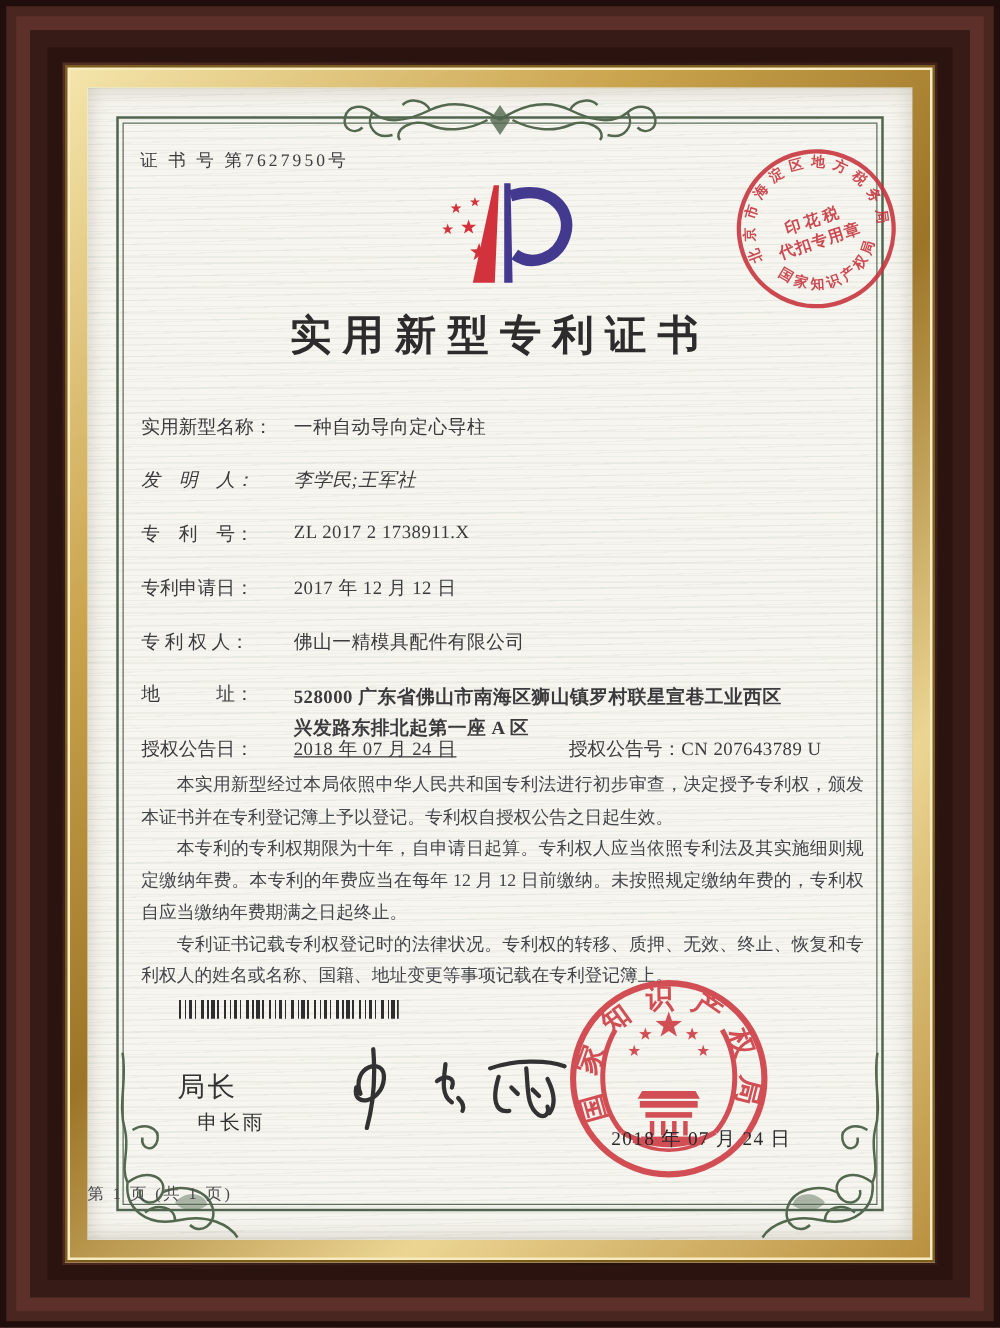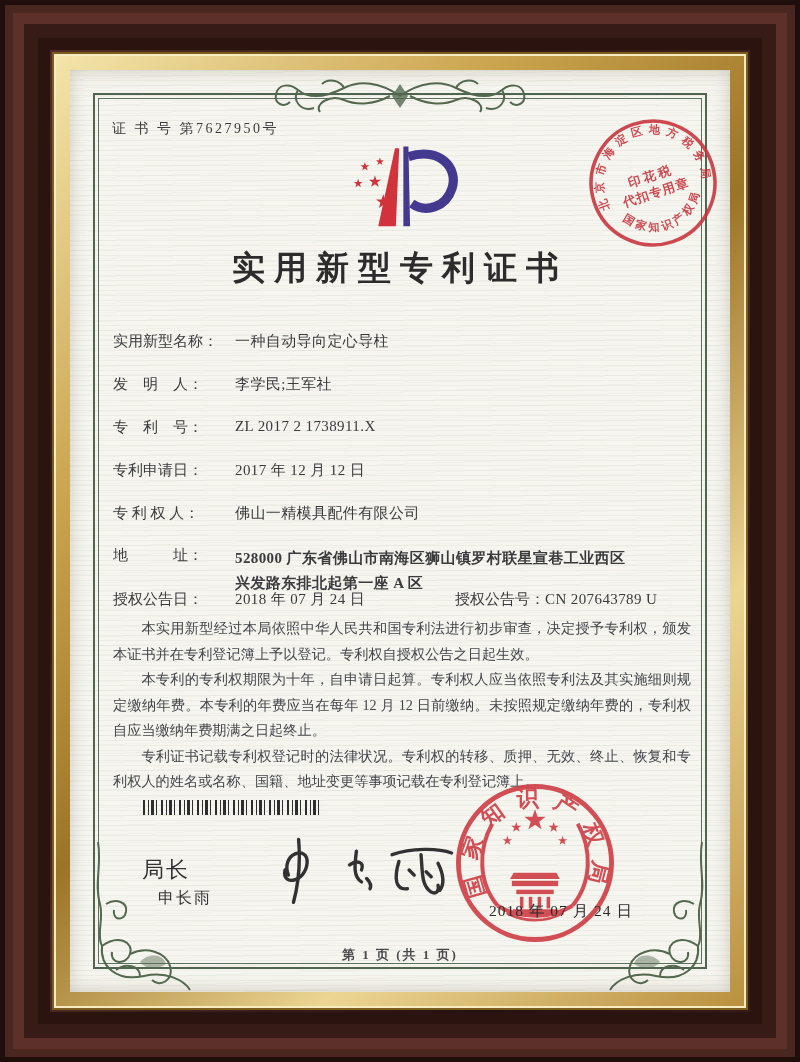--- a/index.html
+++ b/index.html
@@ -42,21 +42,21 @@
     background:repeating-linear-gradient(90deg,#2e2e2e 0 2px,transparent 2px 5px,#2e2e2e 5px 6px,
       transparent 6px 8px,#2e2e2e 8px 11px,transparent 11px 13px,#2e2e2e 13px 14px,transparent 14px 18px);}
   .sig-title{left:72px;top:785px;font-size:22px;letter-spacing:2px;color:#333;
     font-family:Liberation Serif, serif;}
   .sig-name{left:88px;top:818px;font-size:16px;letter-spacing:2px;color:#333;
     font-family:Liberation Mono, monospace;}
   .signature{left:185px;top:766px;}
   .seal{left:376px;top:704px;opacity:.92;}
   .seal-date{left:398px;top:831px;width:186px;text-align:center;font-size:15.5px;
     letter-spacing:1px;color:#2a2a2c;}
-  .footer{left:0;top:876px;width:100%;text-align:center;font-size:13px;letter-spacing:2px;color:#4a4a4c;font-weight:bold;}
+  .footer{left:0;top:876px;width:100%;font-size:13px;letter-spacing:2px;color:#4a4a4c;}
 
   .tax-stamp{left:512px;top:42px;opacity:.88;transform:rotate(-18deg);}
   .ornament-top{left:50%;top:4px;transform:translateX(-50%);}
   .corner-left{left:12px;top:772px;}
   .corner-right{right:12px;top:772px;transform:scaleX(-1);}
 </style>
 </head>
 <body>
 
 <div class="frame"></div>
@@ -142,36 +142,36 @@
     <text x="70" y="67" text-anchor="middle" font-size="12.5" font-weight="bold" fill="#c8323c" letter-spacing="3">印花税</text>
     <text x="70" y="84" text-anchor="middle" font-size="12.5" font-weight="bold" fill="#c8323c" letter-spacing="1">代扣专用章</text>
   </svg>
 
   <div class="abs title">实用新型专利证书</div>
 
   <div class="abs fields">
     <div class="frow" style="top:0;font-family:Liberation Mono, monospace;">
       <span class="lbl">实用新型名称：</span><span class="val">一种自动导向定心导柱</span>
     </div>
-    <div class="frow" style="top:43px;">
+    <div class="frow" style="top:43px;font-style:italic;">
       <span class="lbl">发　明　人：</span><span class="val">李学民;王军社</span>
     </div>
     <div class="frow" style="top:86px;">
       <span class="lbl">专　利　号：</span><span class="val">ZL 2017 2 1738911.X</span>
     </div>
     <div class="frow" style="top:129px;">
       <span class="lbl">专利申请日：</span><span class="val">2017 年 12 月 12 日</span>
     </div>
     <div class="frow" style="top:172px;">
       <span class="lbl">专 利 权 人：</span><span class="val">佛山一精模具配件有限公司</span>
     </div>
     <div class="frow wrap" style="top:214px;">
       <span class="lbl">地　　　址：</span><span class="val">528000 广东省佛山市南海区狮山镇罗村联星宣巷工业西区兴发路东排北起第一座 A 区</span>
     </div>
-    <div class="frow" style="top:258px;">
+    <div class="frow" style="top:258px;text-decoration:underline;">
       <span class="lbl">授权公告日：</span><span class="val">2018 年 07 月 24 日</span>
       <span class="grant-right">
         <span>授权公告号：</span><span class="val">CN 207643789 U</span>
       </span>
     </div>
   </div>
 
   <div class="abs paras">
     <p>本实用新型经过本局依照中华人民共和国专利法进行初步审查，决定授予专利权，颁发本证书并在专利登记簿上予以登记。专利权自授权公告之日起生效。</p>
     <p>本专利的专利权期限为十年，自申请日起算。专利权人应当依照专利法及其实施细则规定缴纳年费。本专利的年费应当在每年 12 月 12 日前缴纳。未按照规定缴纳年费的，专利权自应当缴纳年费期满之日起终止。</p>

